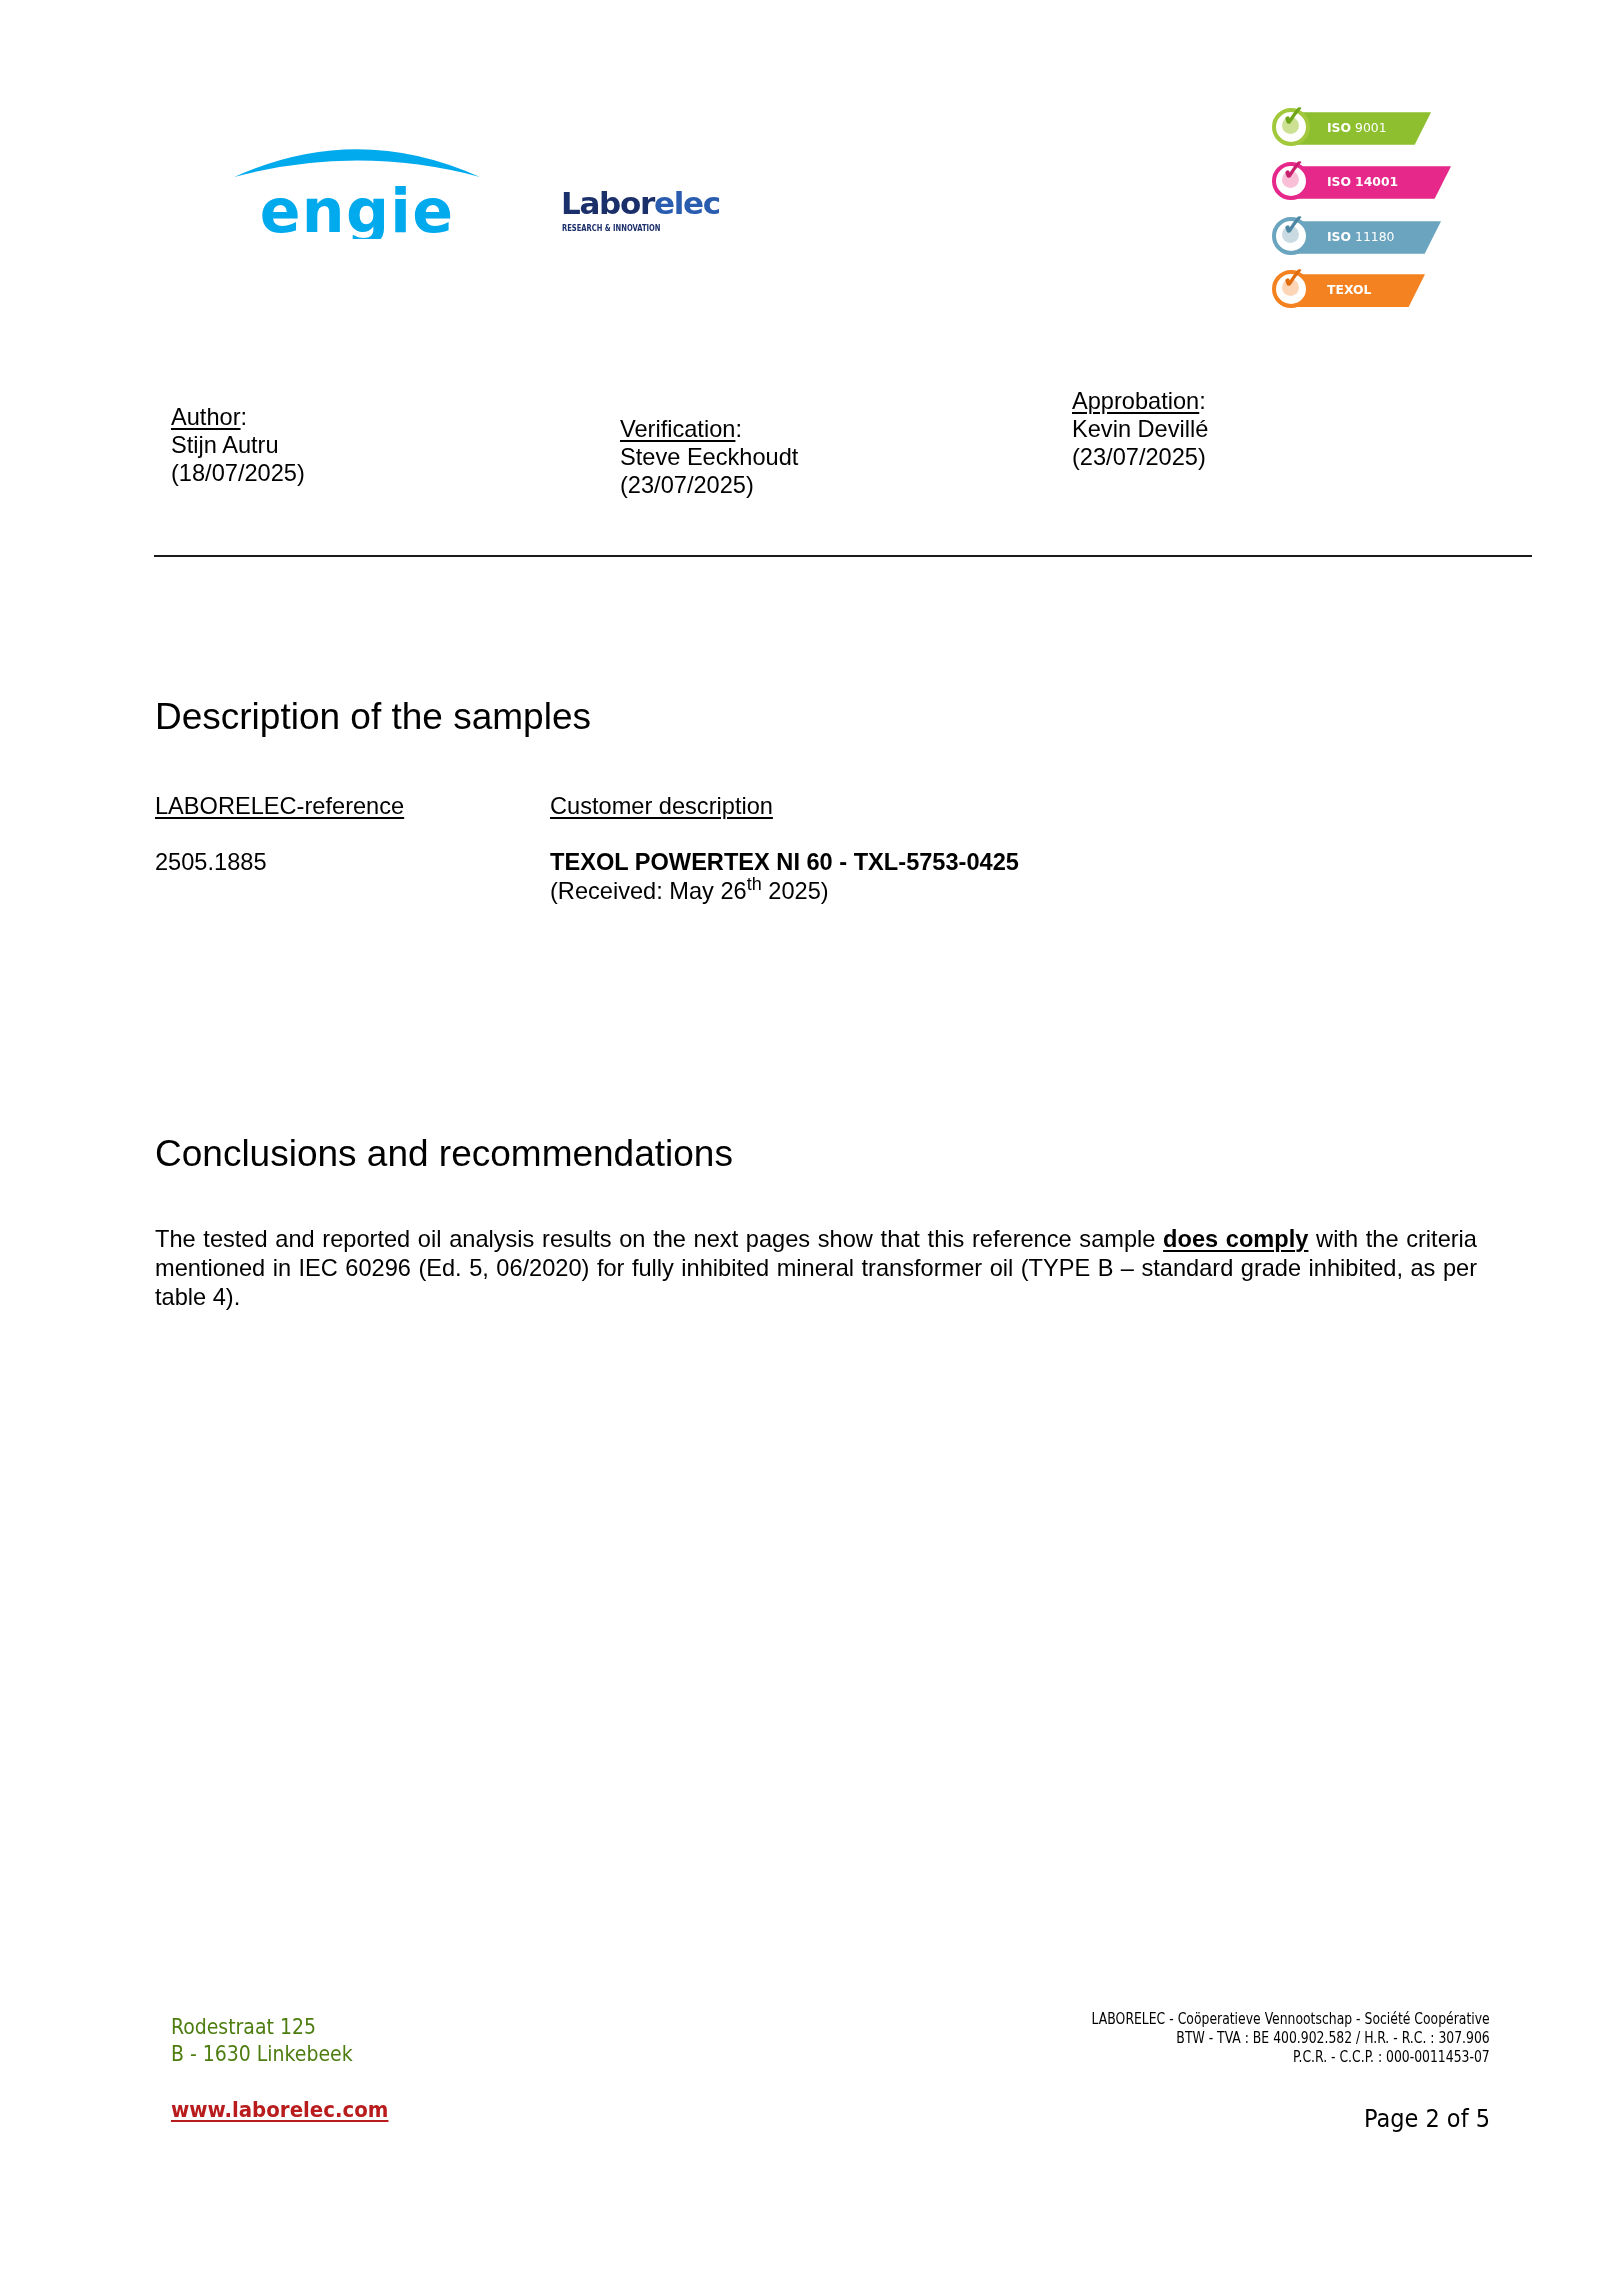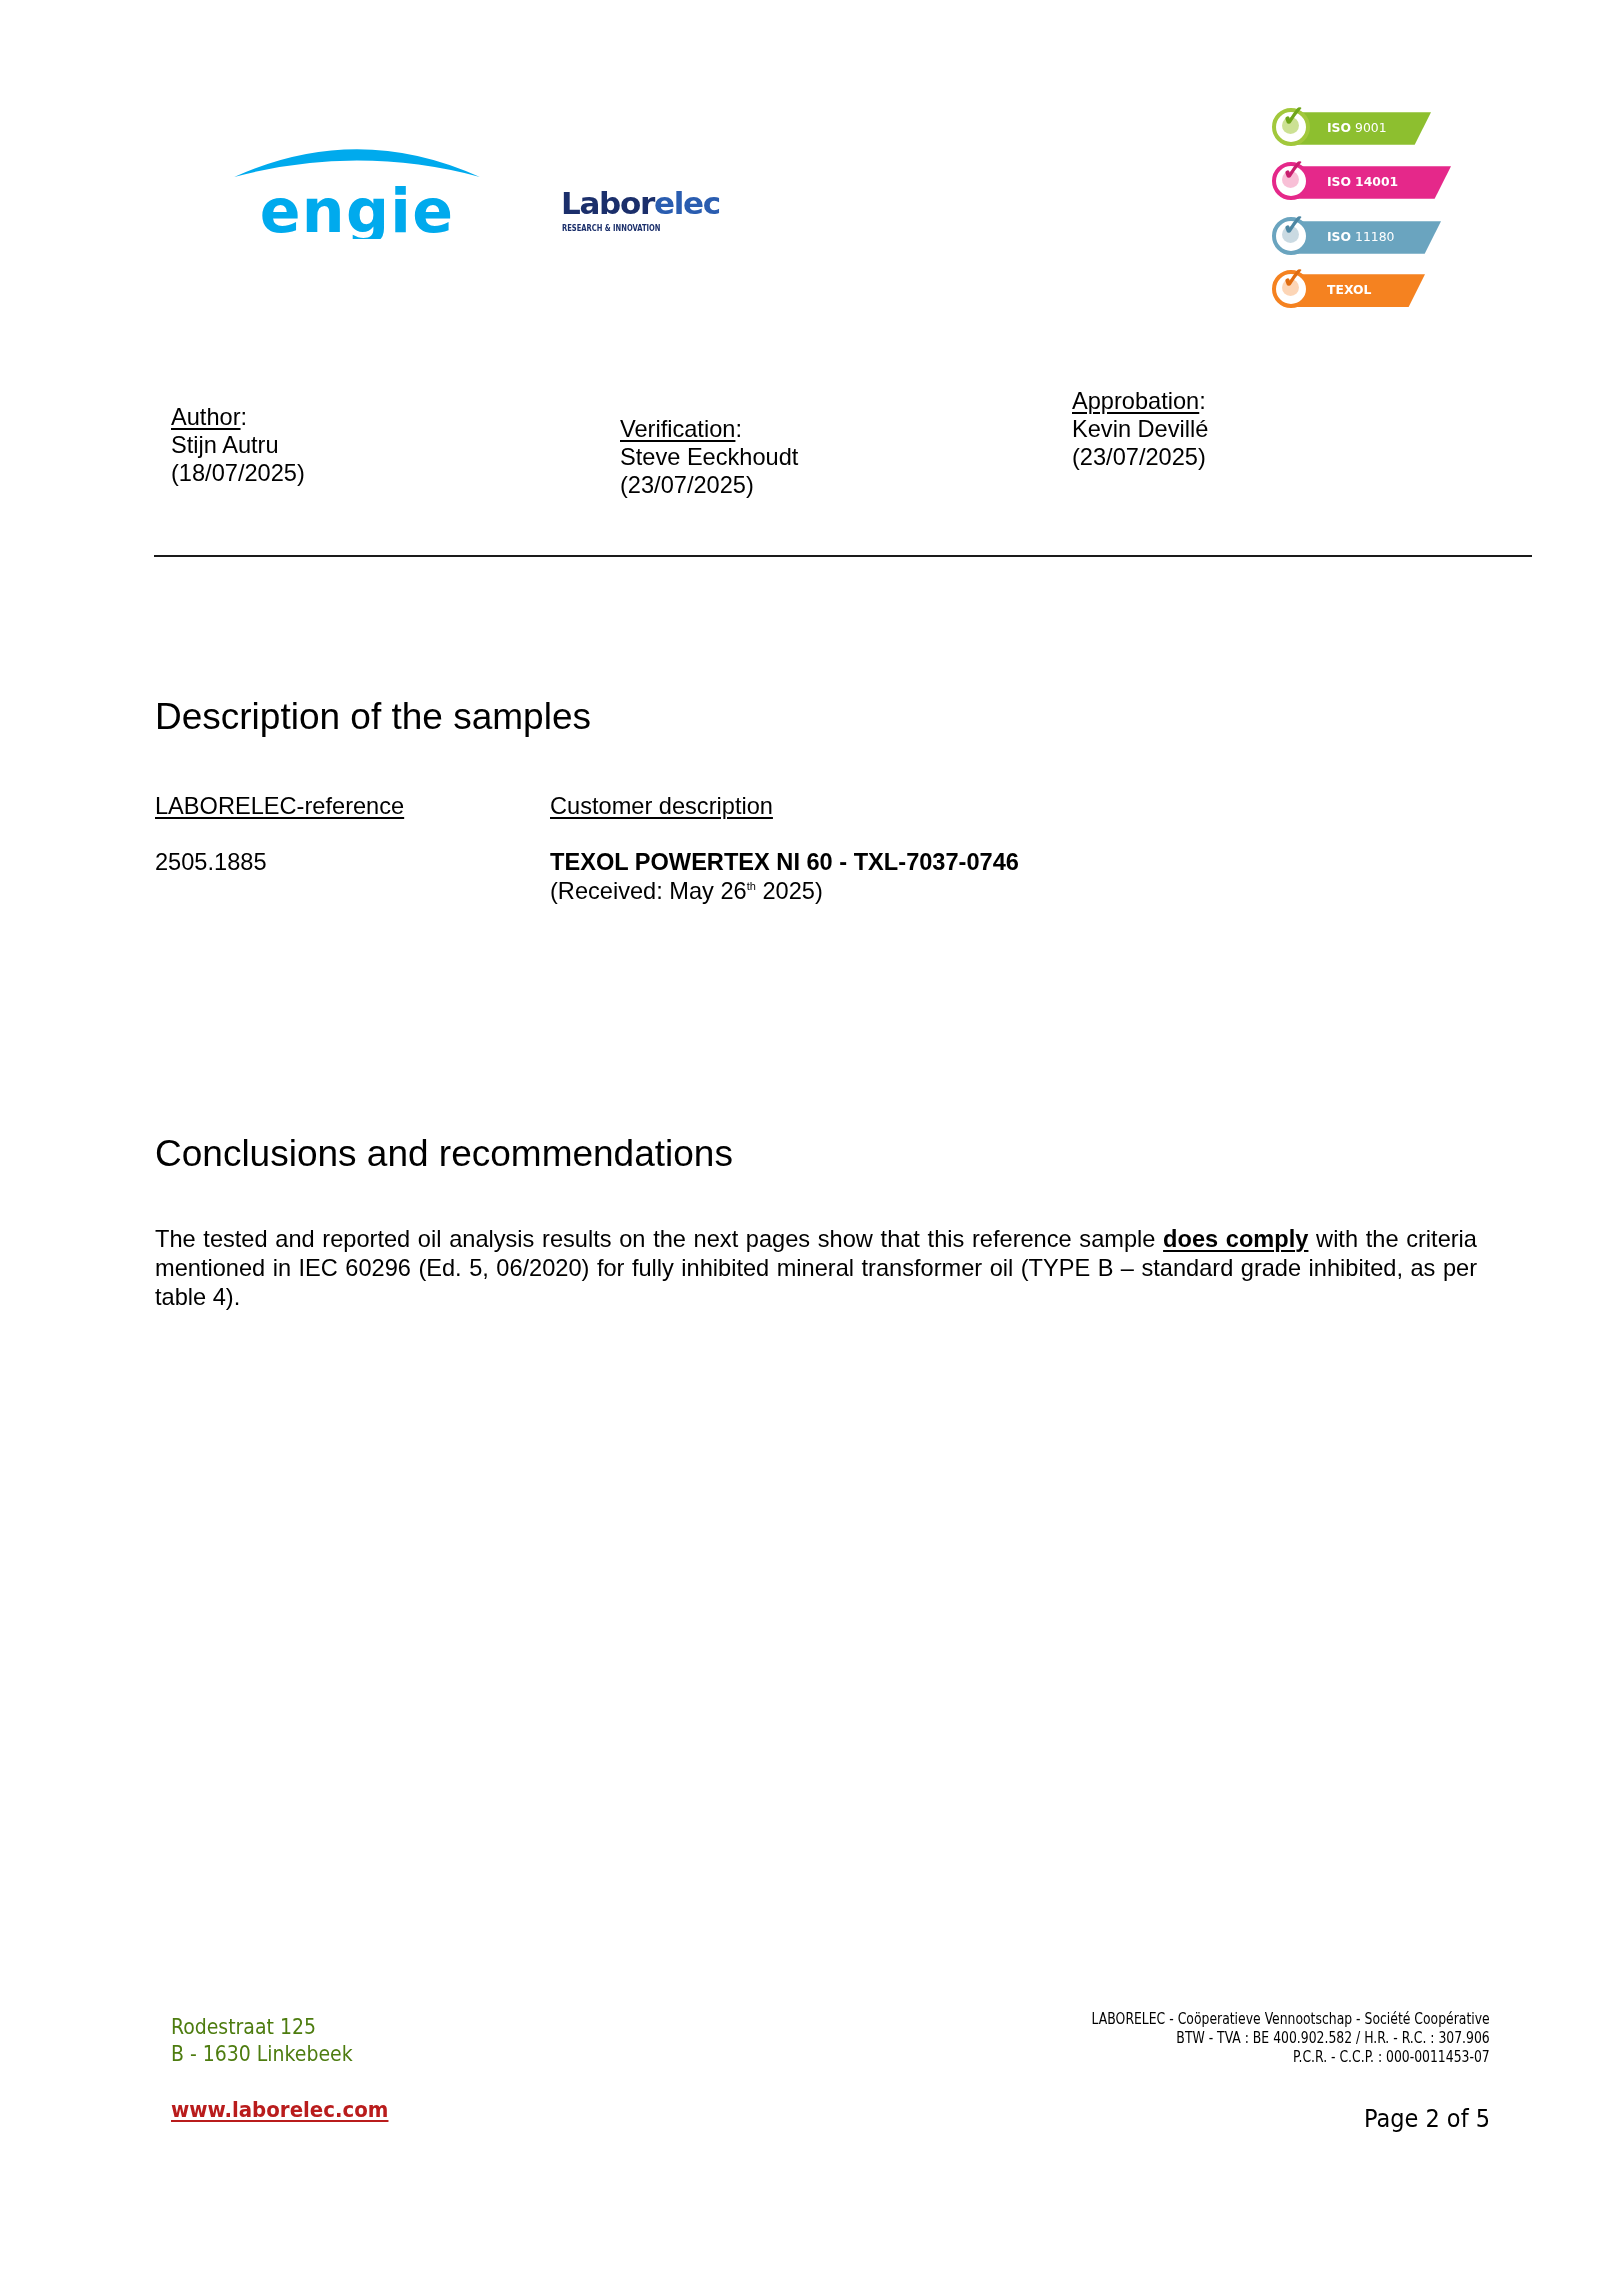--- a/index.html
+++ b/index.html
@@ -25,21 +25,21 @@
 
   
   .sig { font-size:23.6px; line-height:28px; }
   .sig .lbl u { text-decoration:underline; text-underline-offset:2.6px; text-decoration-thickness:2px; }
 
   .hrule { left:154px; top:555px; width:1378px; height:2px; background:#1a1a1a; }
 
   .h2 { font-size:37px; font-weight:normal; line-height:34px; white-space:nowrap; }
   .txt { font-size:23.6px; line-height:29px; white-space:nowrap; }
   .u { text-decoration:underline; text-underline-offset:3.3px; text-decoration-thickness:2px; }
-  sup { font-size:11px; line-height:0; vertical-align:super; }
+  sup { font-size:18px; line-height:0; vertical-align:super; }
 
   .para { left:155px; top:1225px; width:1322px; font-size:23.6px; line-height:29px; text-align:justify; }
   .para b { font-weight:bold; text-decoration:underline; text-underline-offset:3.3px; text-decoration-thickness:2px; }
 
   
   .foot { font-family:"DejaVu Sans Condensed","DejaVu Sans", sans-serif; }
   .foot-addr { left:171px; top:2014px; font-size:21px; line-height:27px; color:#4d7c0f; }
   .foot-link { left:171px; top:2097px; font-size:22px; font-weight:bold; color:#b91c1c; text-decoration:underline; text-decoration-thickness:2px; text-underline-offset:3.3px; }
   .foot-right { right:133px; top:2010px; text-align:right; font-size:15px; line-height:19px; transform:scaleX(0.92); transform-origin:right top; white-space:nowrap; }
   .foot-page { right:133px; top:2104px; font-size:25px; white-space:nowrap; }
@@ -119,21 +119,21 @@
 </div>
 
 <div class="abs hrule"></div>
 
 <div class="abs h2" style="left:155px; top:700px;">Description of the samples</div>
 
 <div class="abs txt u" style="left:155px; top:792px;">LABORELEC-reference</div>
 <div class="abs txt u" style="left:550px; top:792px;">Customer description</div>
 
 <div class="abs txt" style="left:155px; top:848px;">2505.1885</div>
-<div class="abs txt" style="left:550px; top:848px; font-weight:bold;">TEXOL POWERTEX NI 60 - TXL-7037-0746</div>
+<div class="abs txt" style="left:550px; top:848px; font-weight:bold;">TEXOL POWERTEX NI 60 - TXL-5753-0425</div>
 <div class="abs txt" style="left:550px; top:877px;"><span>(Received: May 26</span><sup>th</sup><span> 2025)</span></div>
 
 <div class="abs h2" style="left:155px; top:1137px;">Conclusions and recommendations</div>
 
 <div class="abs para"><span>The tested and reported oil analysis results on the next pages show that this reference sample </span><b>does comply</b><span> with the criteria mentioned in IEC 60296 (Ed. 5, 06/2020) for fully inhibited mineral transformer oil (TYPE B – standard grade inhibited, as per table 4).</span></div>
 
 <div class="abs foot foot-addr">
   <div>Rodestraat 125</div>
   <div>B - 1630 Linkebeek</div>
 </div>

